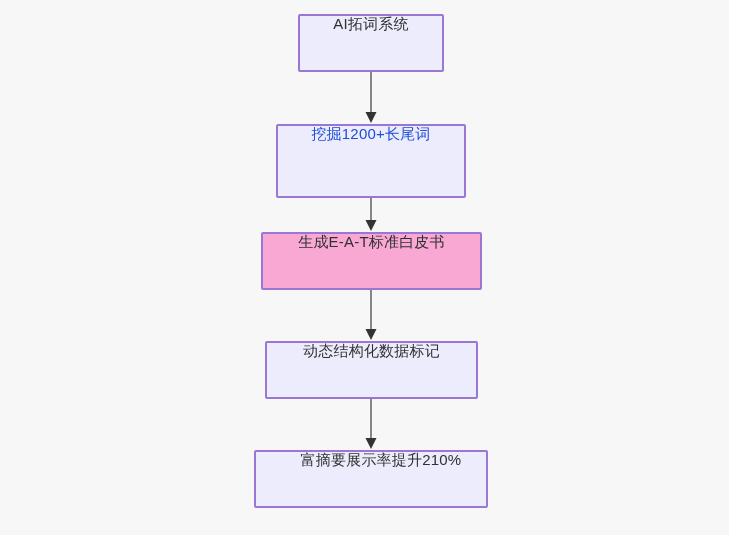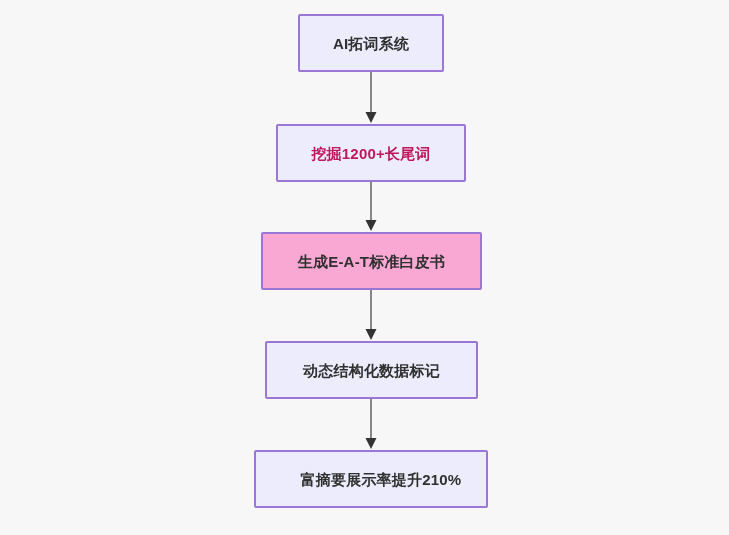--- a/index.html
+++ b/index.html
@@ -18,28 +18,27 @@
     width: 729px;
     height: 535px;
   }
   .node {
     position: absolute;
     box-sizing: border-box;
     background: #ececfc;
     border: 2px solid #9a77d4;
     border-radius: 2px;
     display: flex;
-    align-items: center;
+    align-items: flex-start;
     justify-content: center;
     color: #303030;
     font-size: 15px;
     line-height: 1;
     letter-spacing: 0.2px;
     white-space: nowrap;
-    font-weight: bold;
   }
   .node-label {
     display: block;
   }
   .edge {
     position: absolute;
     width: 14px;
     display: block;
   }
   .edge svg {
@@ -77,21 +76,21 @@
     <svg width="14" height="51" viewBox="0 0 14 51">
       <line x1="7" y1="0" x2="7" y2="41" stroke="#868686" stroke-width="2"></line>
       <polygon points="7,50 1.5,39 12.5,39" fill="#333333"></polygon>
     </svg>
   </div>
 
   <div class="node" style="left: 298px; top: 14px; width: 146px; height: 58px; background: rgb(236, 236, 252); border-color: rgb(154, 119, 212); color: rgb(48, 48, 48);">
     <span class="node-label">AI拓词系统</span>
   </div>
 
-  <div class="node" style="left: 276px; top: 124px; width: 190px; height: 58px; background: rgb(236, 236, 252); border-color: rgb(154, 119, 212); color: #be185d;">
+  <div class="node" style="left: 276px; top: 124px; width: 190px; height: 74px; background: rgb(236, 236, 252); border-color: rgb(154, 119, 212); color: #1d4ed8;">
     <span class="node-label">挖掘1200+长尾词</span>
   </div>
 
   <div class="node" style="left: 261px; top: 232px; width: 221px; height: 58px; background: #f9a8d4; border-color: rgb(154, 119, 212); color: rgb(48, 48, 48);">
     <span class="node-label">生成E-A-T标准白皮书</span>
   </div>
 
   <div class="node" style="left: 265px; top: 341px; width: 213px; height: 58px; background: rgb(236, 236, 252); border-color: rgb(154, 119, 212); color: rgb(48, 48, 48);">
     <span class="node-label">动态结构化数据标记</span>
   </div>

